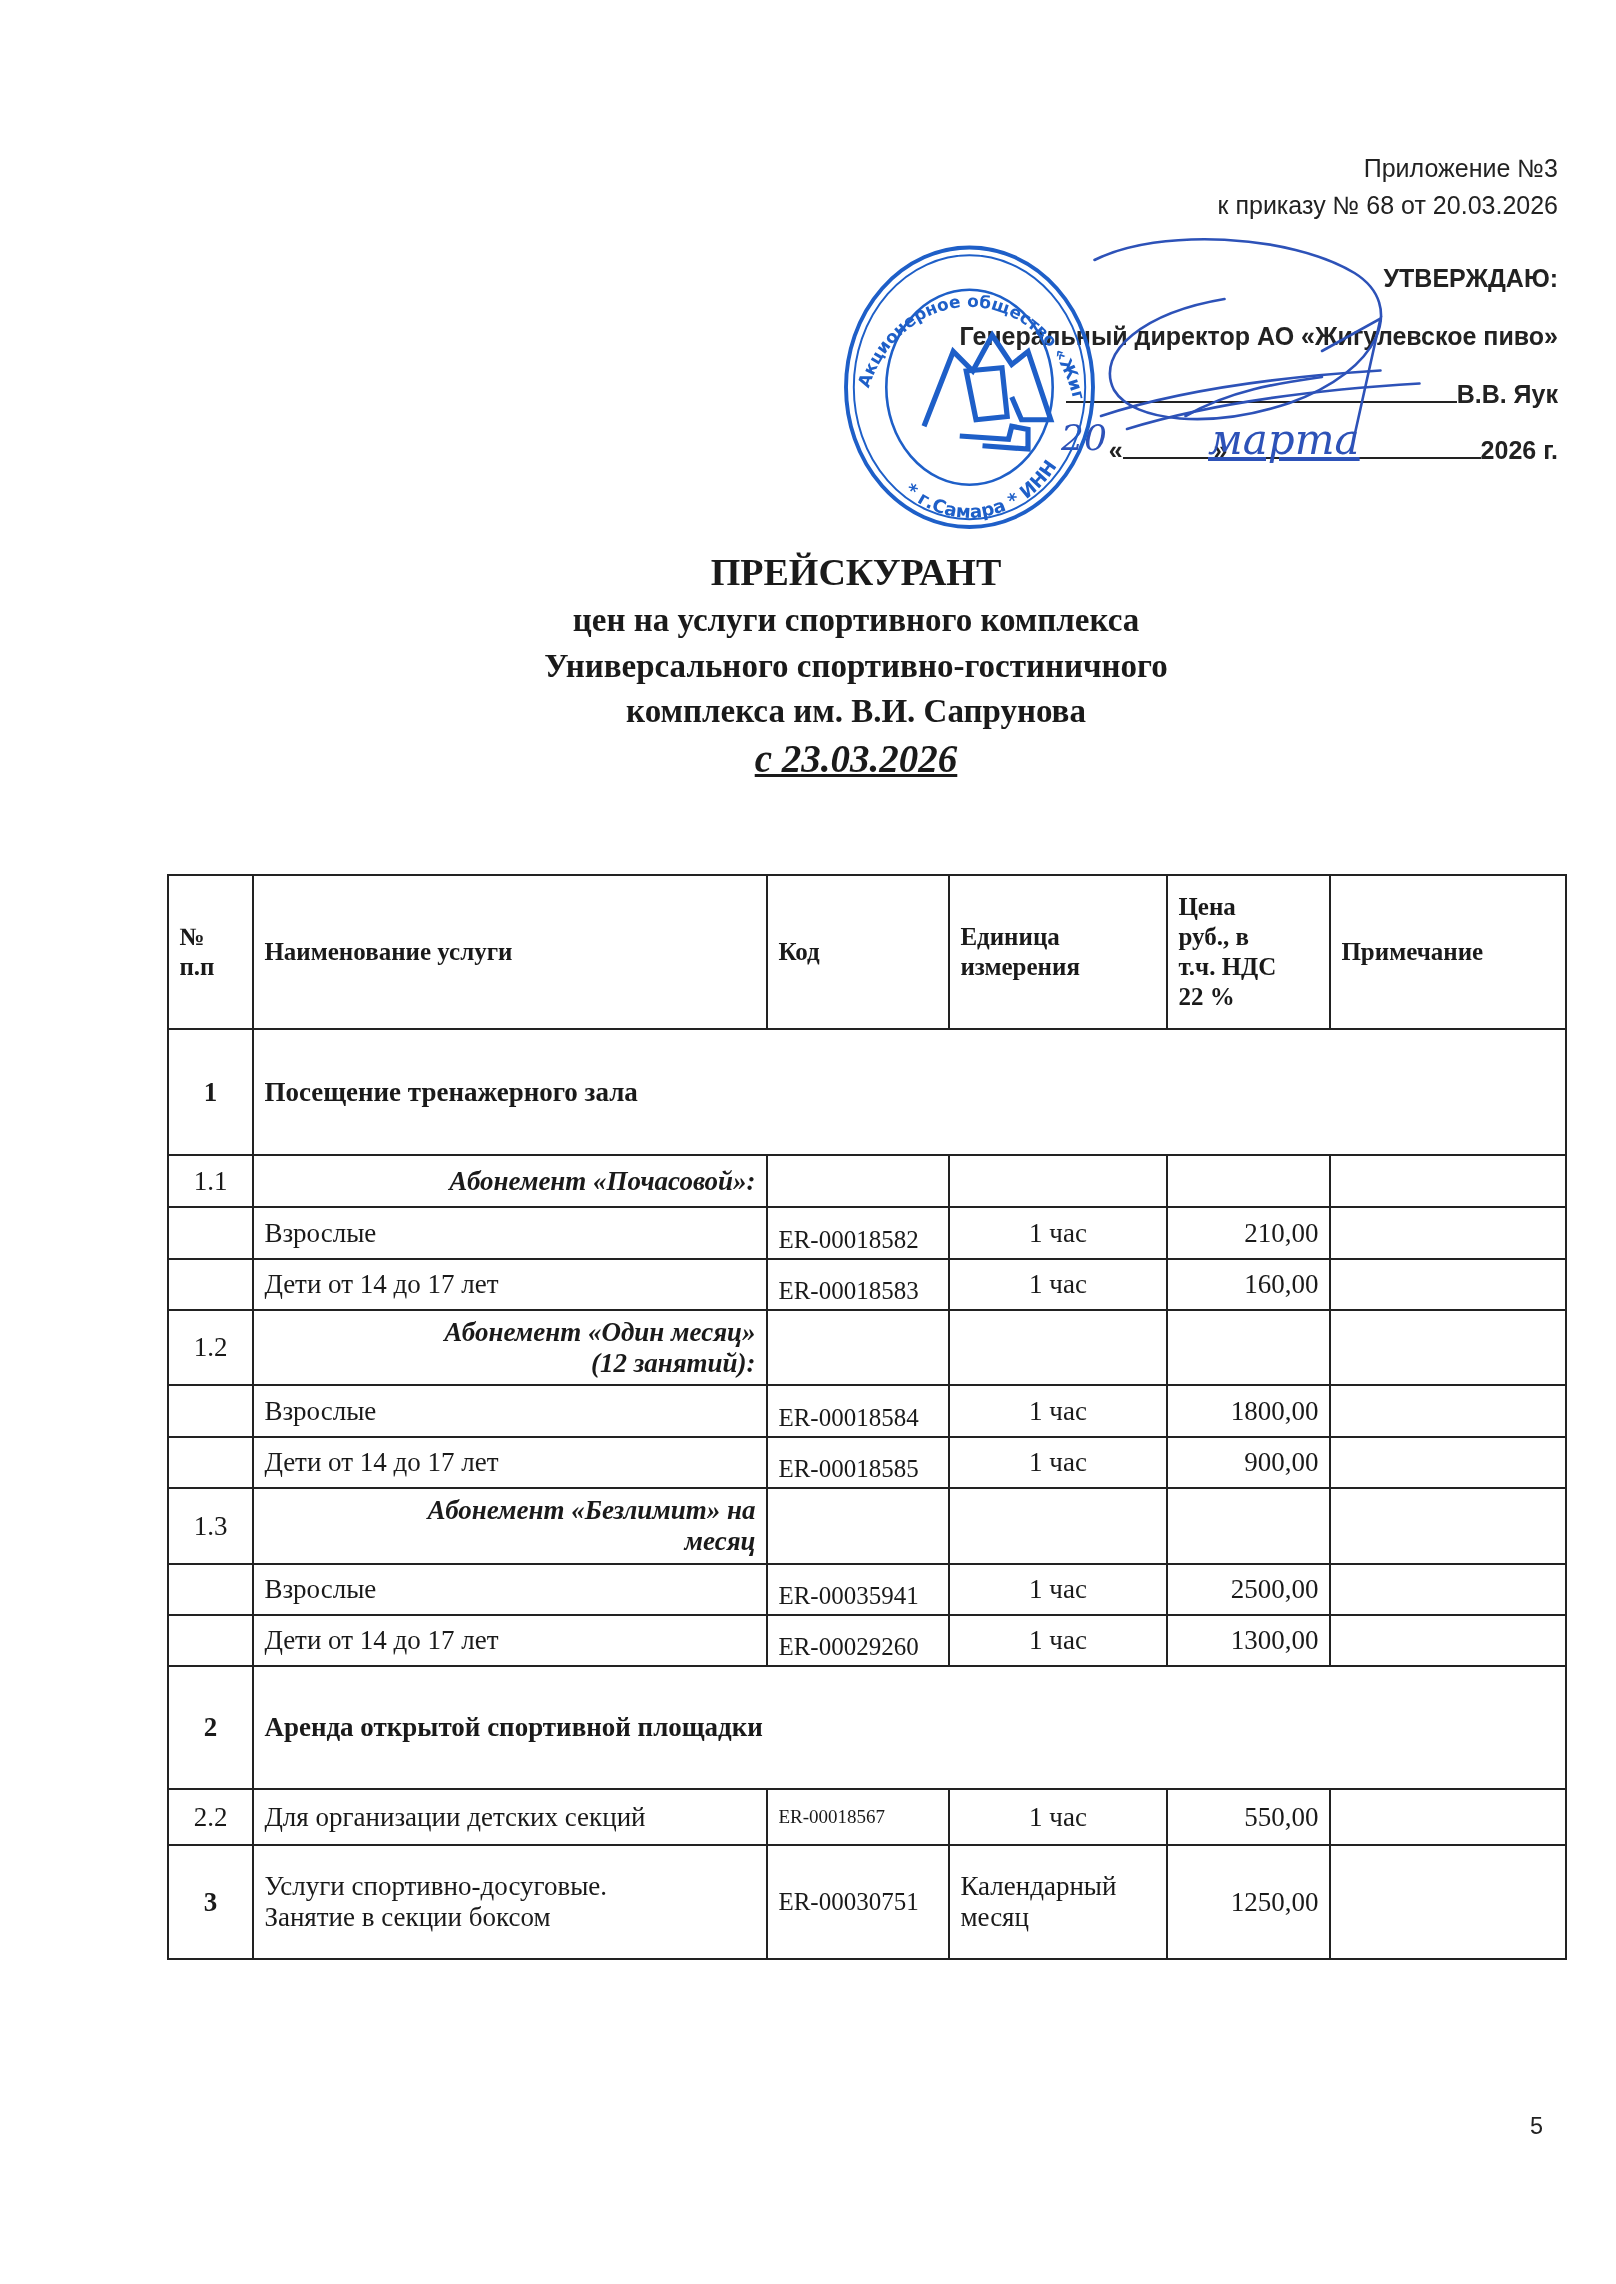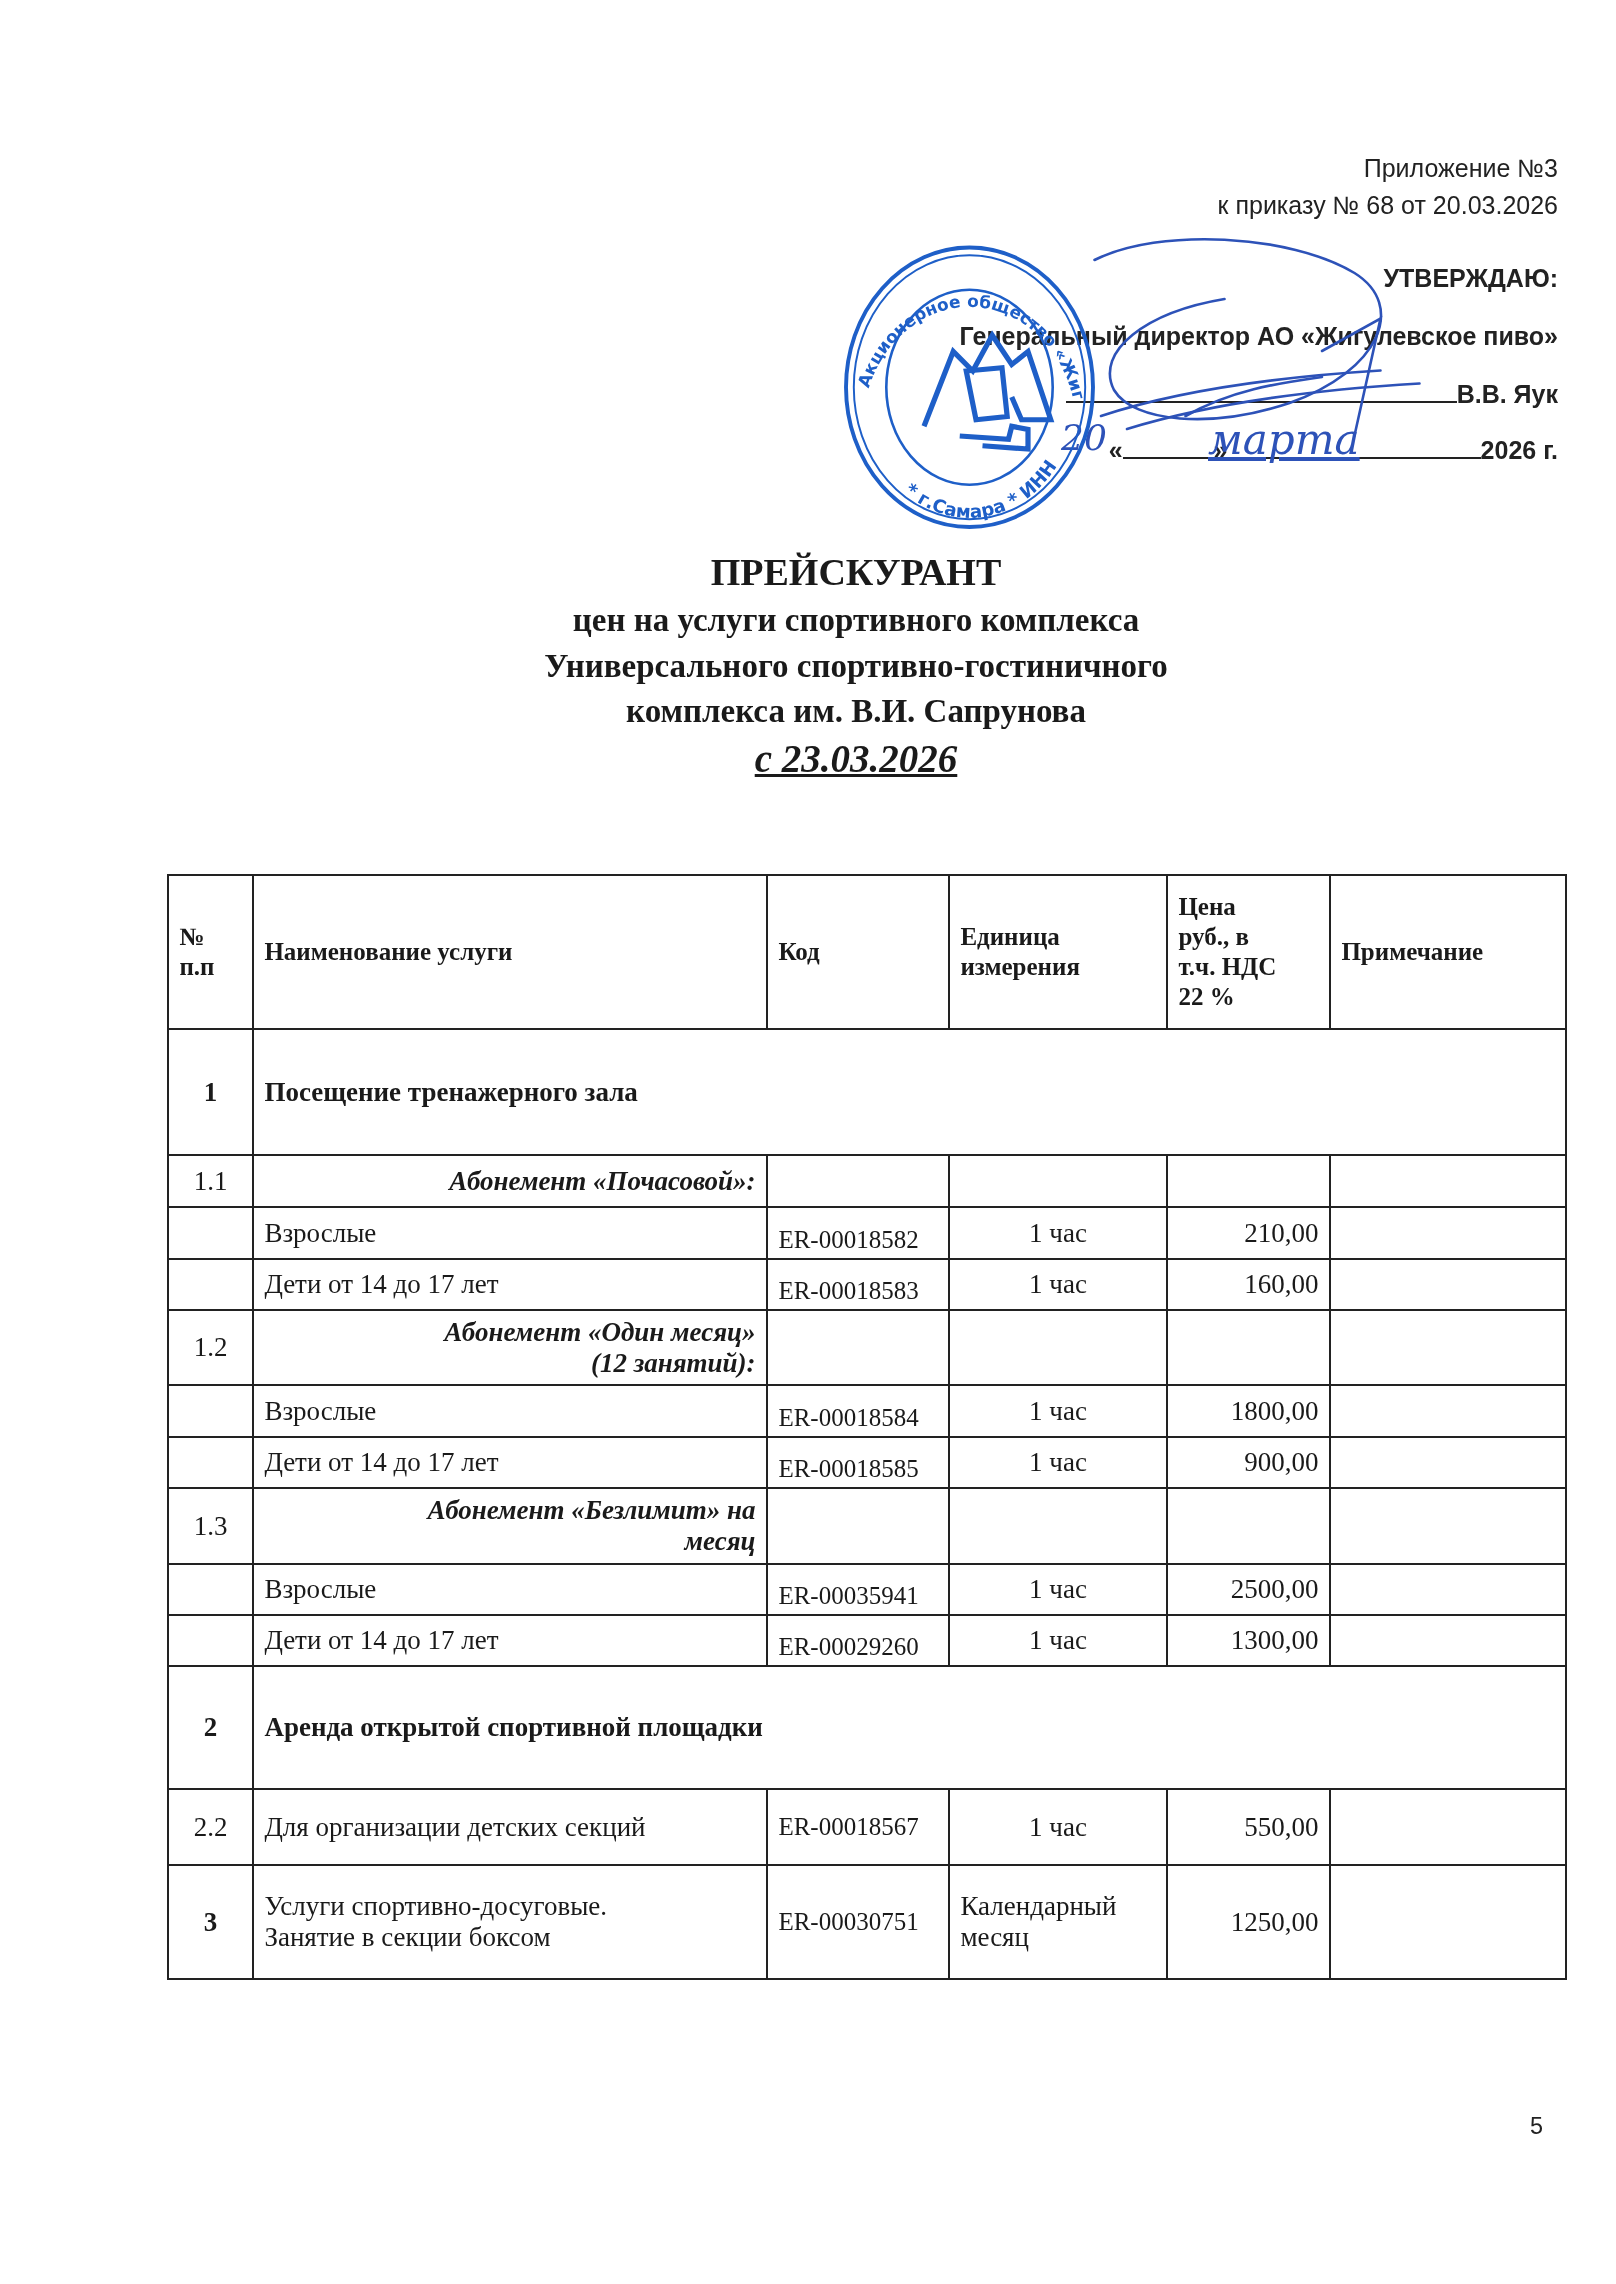--- a/index.html
+++ b/index.html
@@ -194,24 +194,24 @@
     <td class="c-code">ER-00029260</td>
     <td class="c-center">1 час</td>
     <td class="c-right">1300,00</td>
     <td></td>
   </tr>
 
   <tr style="height:123px;">
     <td class="c-num sec-title">2</td>
     <td colspan="5" class="sec-title">Аренда открытой спортивной площадки</td>
   </tr>
-  <tr style="height:76px;">
+  <tr style="height:56px;">
     <td class="c-num">2.2</td>
     <td>Для организации детских секций</td>
-    <td style="font-size:25px;">ER-00018567</td>
+    <td style="font-size:19px;">ER-00018567</td>
     <td class="c-center">1 час</td>
     <td class="c-right">550,00</td>
     <td></td>
   </tr>
 
   <tr style="height:114px;">
     <td class="c-num sec-title">3</td>
     <td><span>Услуги спортивно-досуговые.</span><br><span>Занятие в секции боксом</span></td>
     <td style="font-size:25px;">ER-00030751</td>
     <td><span>Календарный</span><br><span>месяц</span></td>

